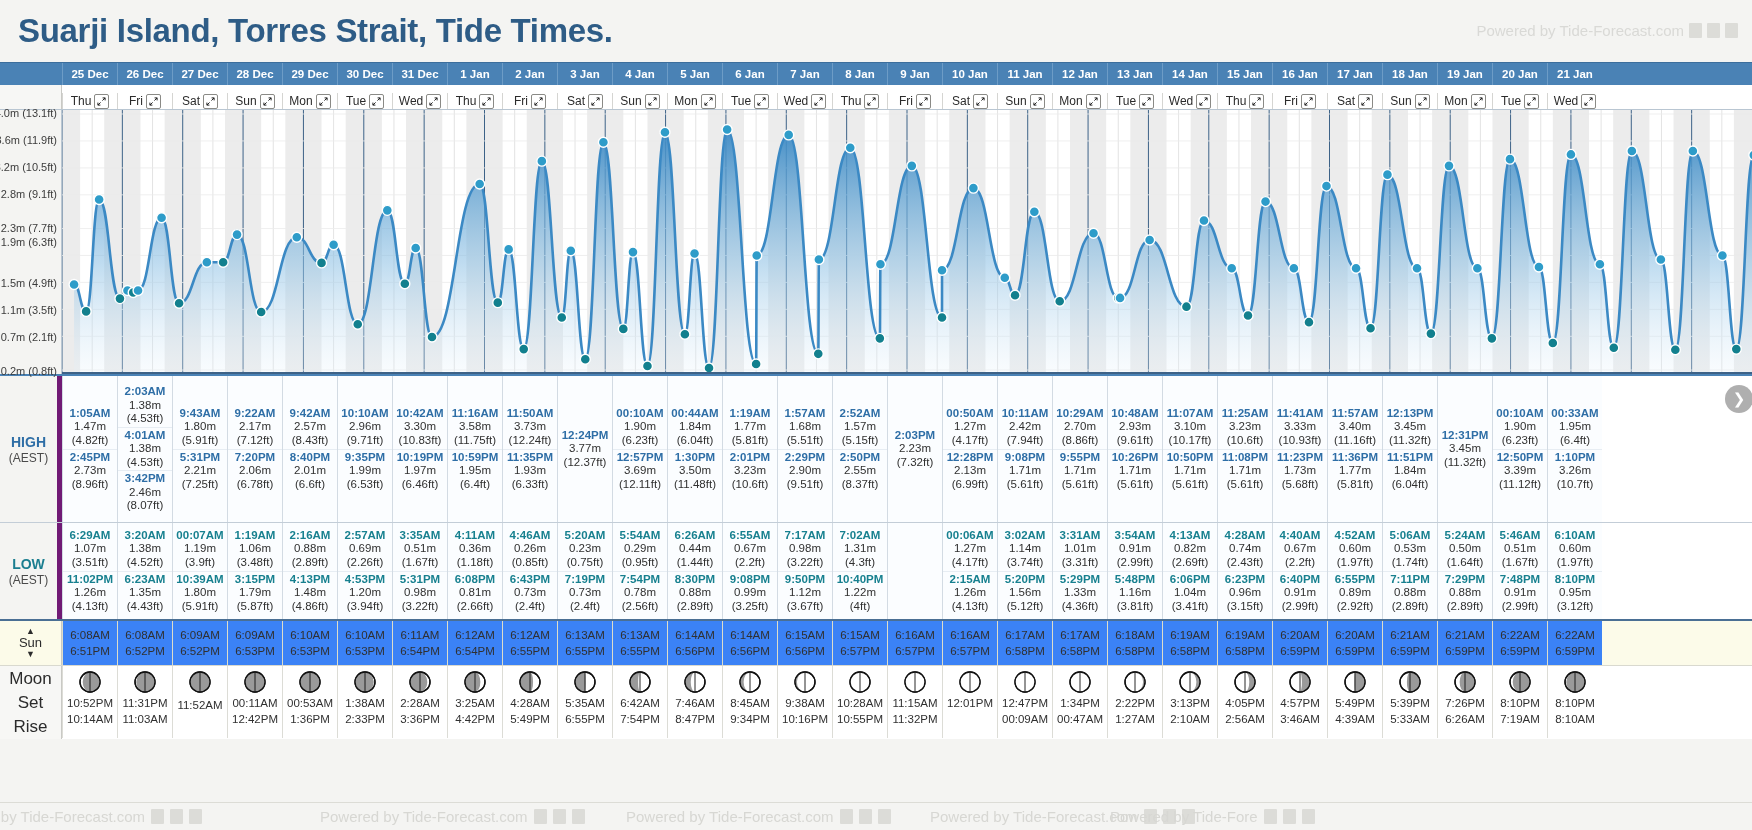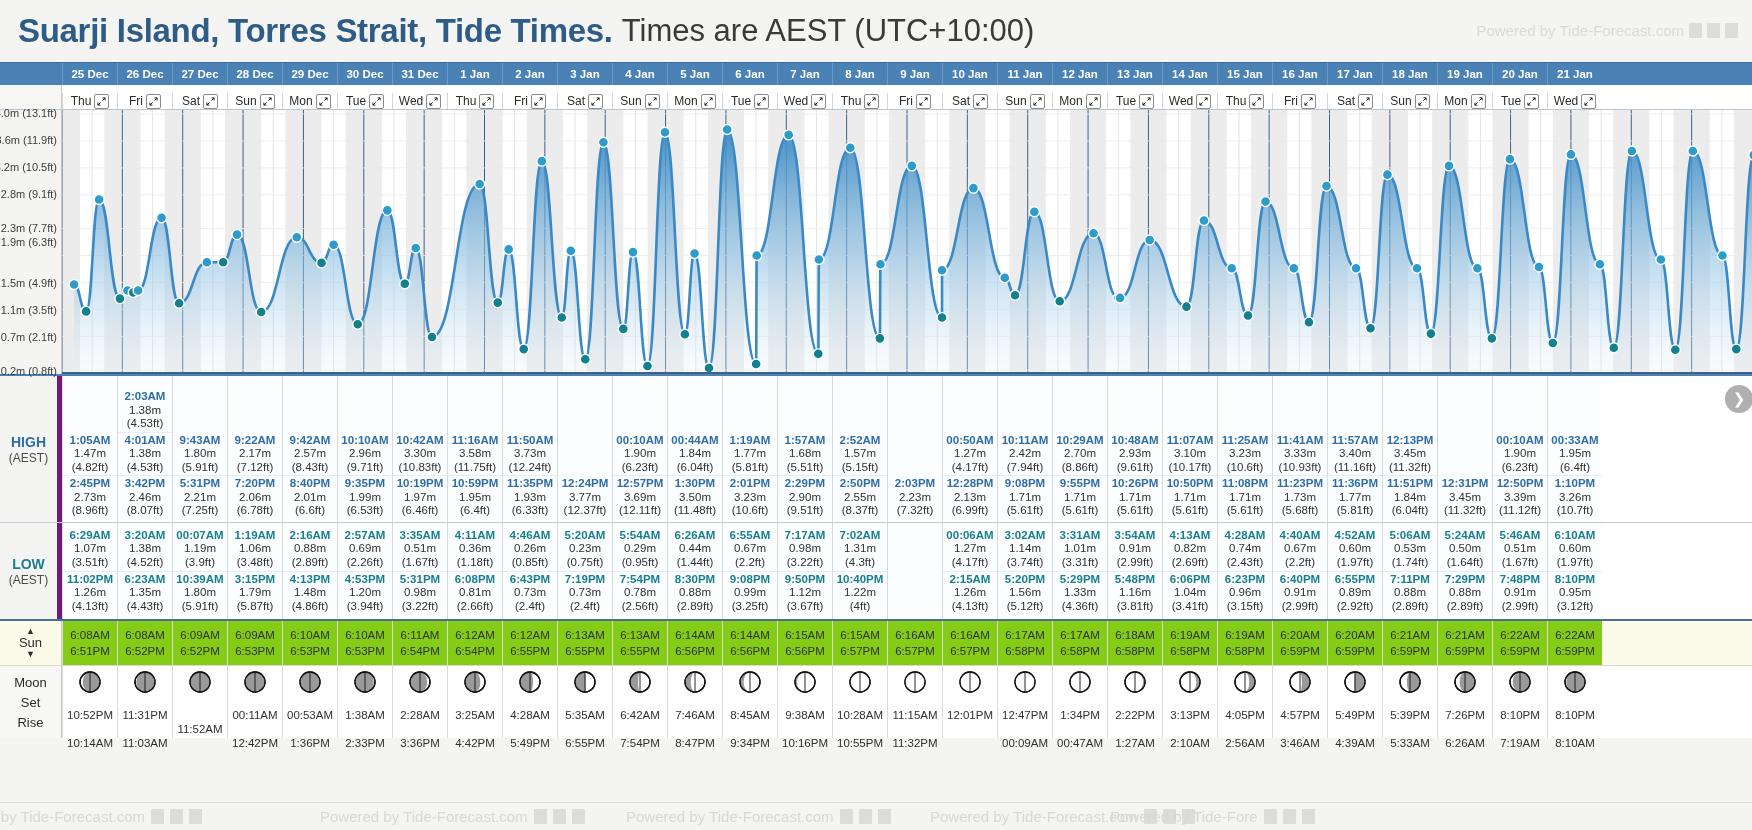--- a/index.html
+++ b/index.html
@@ -74,60 +74,60 @@
   }
   .sec-label .big{ font-size:14px;font-weight:bold;color:#2e6ea6;}
   .sec-label.lowlbl .big{ color:#1b7e90;}
   .sec-label .sm{ font-size:12px;color:#4a4a4a;}
   .tide-cols{ display:flex; flex:1; }
   .tcol{
     border-left:1px solid #d3dbe3; display:flex; flex-direction:column;
     justify-content:center; align-items:center; padding:3px 0;
     background:#fbfdff;
   }
-  .tide-sec.high .tcol{ height:146px;justify-content:flex-end; }
+  .tide-sec.high .tcol{ height:146px; }
   .tide-sec.low  .tcol{ height:96px; }
   .tentry{ text-align:center; padding:1px 0; width:100%;}
   .tentry + .tentry{ border-top:1px solid #e7edf3;}
   .ttime{ font-size:11.5px; font-weight:bold; color:#2e6ea6; line-height:1.18; white-space:nowrap;}
   .low .ttime{ color:#17808f; }
   .tval{ font-size:11.5px; color:#303030; line-height:1.18; white-space:nowrap;}
 
   
   .sun-sec{ display:flex; background:#fcfbe9; border-top:2px solid #4a6f94;}
   .sun-label{
     width:62px;min-width:62px;background:#fcfbe9;
     display:flex;flex-direction:column;align-items:center;justify-content:center;
     border-right:1px solid #c9c9c5;
   }
   .sun-label .txt{ font-size:13px;color:#2b2b2b;line-height:1.05;}
   .sun-label .ar{ font-size:9px;color:#2b2b2b;line-height:1;}
   .sun-cols{display:flex;flex:1;}
   .scol{
     border-left:1px solid #ddddc9; display:flex;flex-direction:column;
     align-items:center;justify-content:center; height:44px; gap:4px;
-    background:#84cc16;
+    background:#3b82f6;
   }
   .scol span{ font-size:11.5px;color:#303030;white-space:nowrap;}
 
   
   .moon-sec{ display:flex; background:#fff; border-top:1px solid #d9d9cf;}
   .moon-label{
     width:62px;min-width:62px;background:#f7f7f5;
     display:flex;flex-direction:column;align-items:center;justify-content:center;
     border-right:1px solid #c9c9c5; gap:7px; padding:4px 0;
   }
-  .moon-label span{ font-size:13px;color:#2b2b2b;line-height:1;}
+  .moon-label span{ font-size:17px;color:#2b2b2b;line-height:1;}
   .moon-cols{display:flex;flex:1;}
   .mcol{
     border-left:1px solid #dcdcd6; display:flex;flex-direction:column;
     align-items:center; justify-content:flex-start; height:72px; padding-top:4px; gap:2px;
     background:#fff;
   }
-  .mcol .mt{ font-size:11.5px;color:#303030;line-height:1.25;white-space:nowrap;margin-top:12px;}
+  .mcol .mt{ font-size:11.5px;color:#303030;line-height:1.25;white-space:nowrap;}
   .moon-ico{ width:24px;height:24px;display:block;}
 
   
   .footer{
     position:absolute;left:0;right:0;bottom:0;height:28px;
     display:flex;align-items:center; background:#f4f4f2;
     border-top:1px solid #dcdcd6; overflow:hidden;
   }
   .foot-item{
     display:flex;align-items:center;gap:6px;color:#d7d7d3;font-size:15px;
@@ -144,21 +144,20 @@
     color:#fff;font-size:15px; z-index:20;
   }
 </style>
 </head>
 <body>
 
 <div id="app">
 
   <div class="title-bar">
     <span class="title-main">Suarji Island, Torres Strait, Tide Times.</span>
-    <span class="title-sub">Times are AEST (UTC+10:00)</span>
     <span class="title-water">
       <span>Powered by Tide-Forecast.com</span>
       <span class="wm-box"></span>
       <span class="wm-box"></span>
       <span class="wm-box"></span>
     </span>
   </div>
 
   <div class="date-row" id="date-row">
     <div class="leftcol"></div>

